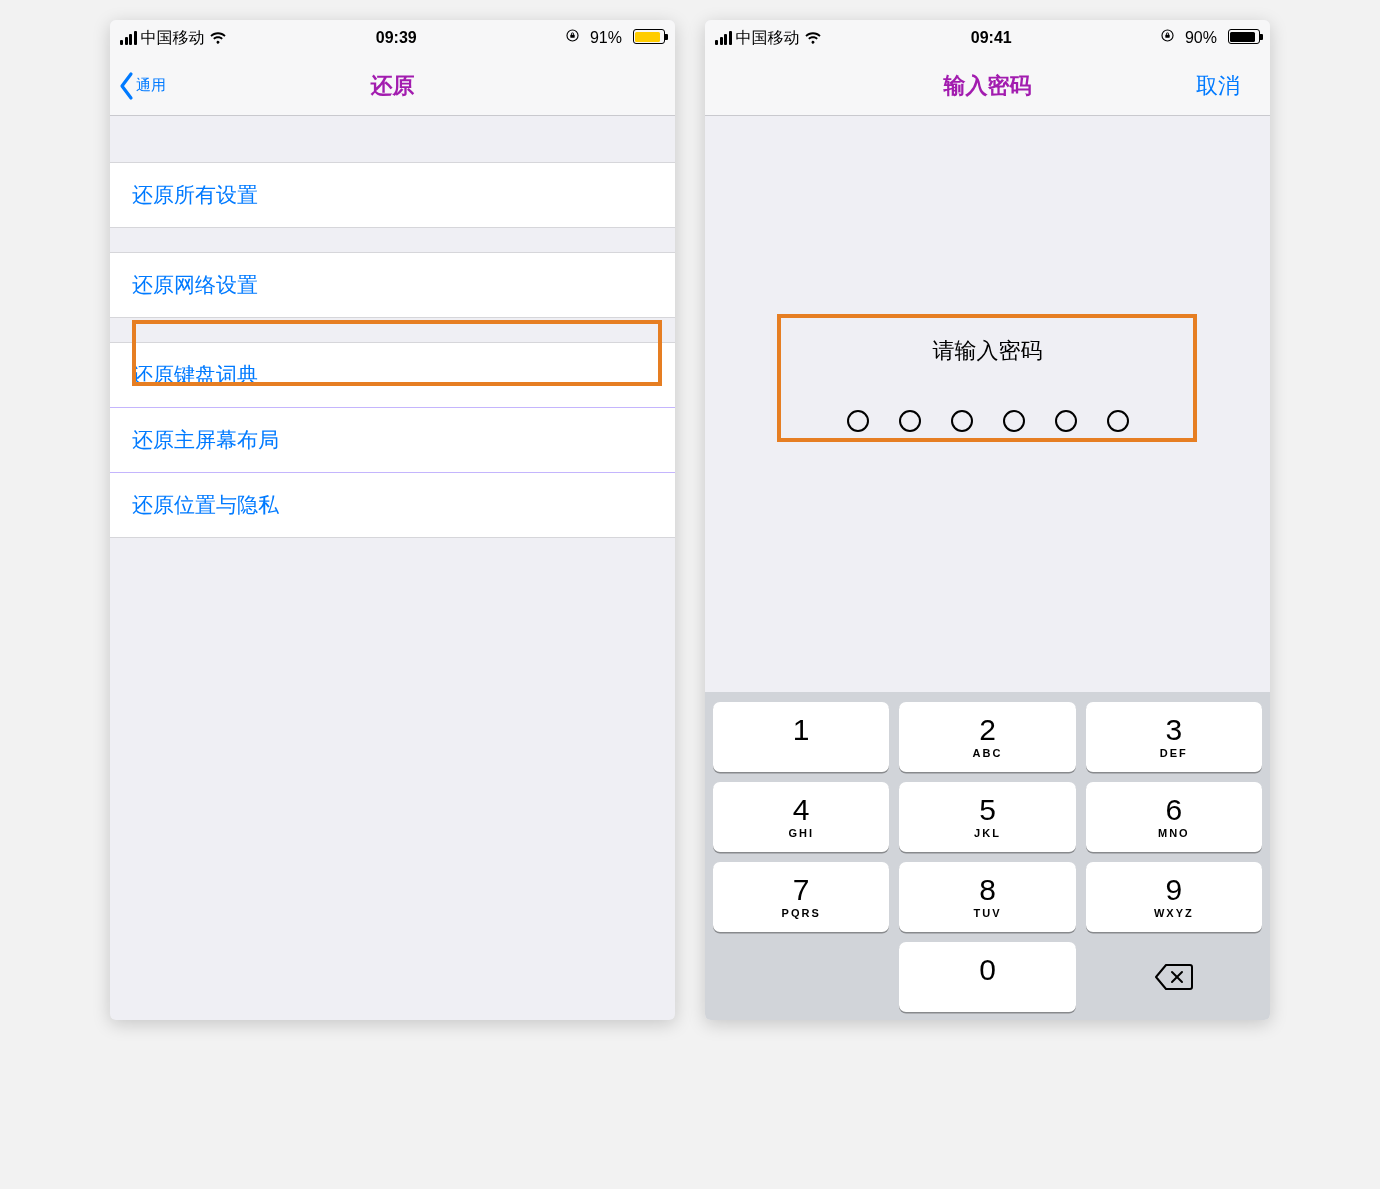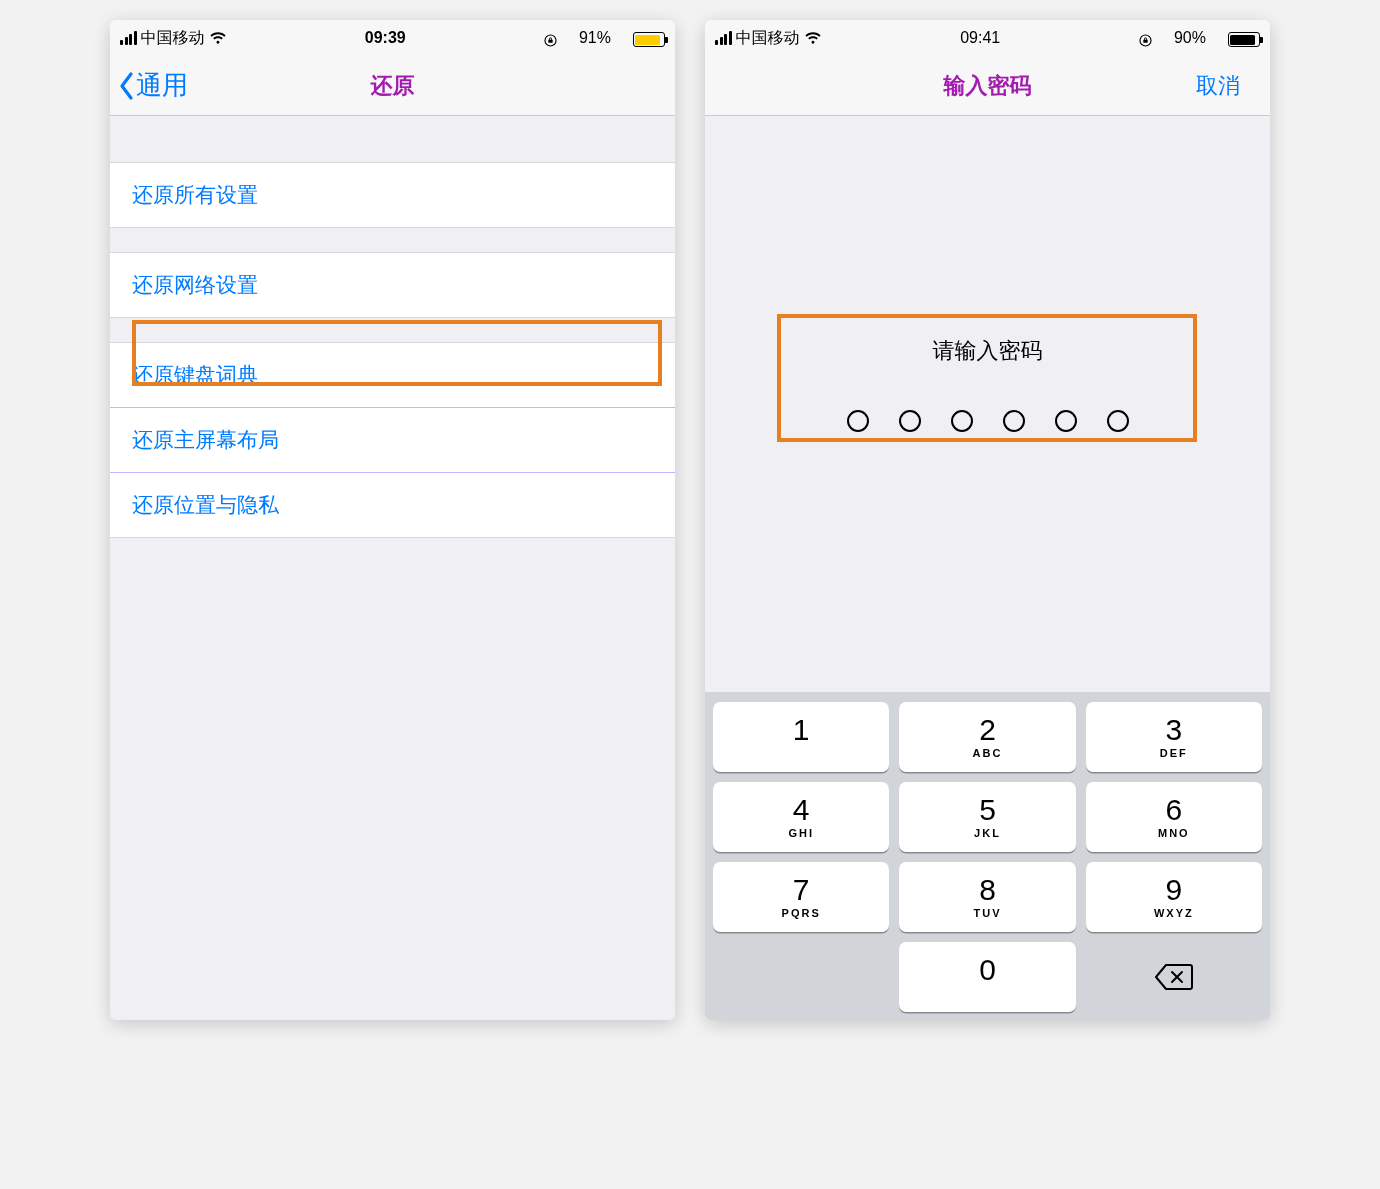--- a/index.html
+++ b/index.html
@@ -31,21 +31,21 @@
     background: #f7f7f8;
     display: flex;
     align-items: center;
     justify-content: space-between;
     padding: 0 10px;
     font-size: 16px;
     font-weight: 500;
     color: #000;
   }
   .status-left { display: flex; align-items: center; gap: 4px; }
-  .status-right { display: flex; align-items: flex-end; gap: 22px; }
+  .status-right { display: flex; align-items: flex-start; gap: 11px; }
   .sig-bars { display:flex; align-items:flex-end; gap:1.5px; height:14px;}
   .sig-bars span { width:3px; background:#000; border-radius:1px;}
   .sig-bars span:nth-child(1){height:5px;}
   .sig-bars span:nth-child(2){height:8px;}
   .sig-bars span:nth-child(3){height:11px;}
   .sig-bars span:nth-child(4){height:14px;}
   .wifi-icon { width:18px; height:14px; }
   .battery {
     width: 32px; height:15px; border:1.5px solid #000; border-radius:3px; position:relative; display:flex; align-items:center; padding:1.5px;
   }
@@ -61,21 +61,21 @@
     border-bottom: 1px solid #c9c9ce;
     display: flex;
     align-items: center;
     justify-content: center;
     position: relative;
     font-size: 22px;
   }
   .nav-title { font-weight:600; color:#a21caf; }
   .nav-back {
     position:absolute; left:8px; display:flex; align-items:center; gap:0px;
-    color:#007aff; font-size:26px; cursor:pointer;
+    color:#007aff; font-size:15px; cursor:pointer;
   }
   .nav-cancel {
     position:absolute; right:30px; color:#007aff; font-size:22px; cursor:pointer;
   }
   .chevron-left{ width:18px; height:30px; }
   
   .list-group { margin-top: 46px; background:#fff; border-top:1px solid #d6d6da; border-bottom:1px solid #d6d6da;}
   .list-group + .list-group { margin-top: 24px; }
   .list-item {
     padding: 18px 22px;
@@ -180,21 +180,21 @@
           <span></span>
           <span></span>
           <span></span>
           <span></span>
         </span>
       <span>中国移动</span>
       <svg class="wifi-icon" viewBox="0 0 20 16">
           <path d="M10 14.5c.9 0 1.7-.8 1.7-1.7S10.9 11 10 11s-1.7.8-1.7 1.8.8 1.7 1.7 1.7zM6 9.8c1-1 2.4-1.6 4-1.6s3 .6 4 1.6l1.5-1.5C13.9 6.7 12 6 10 6S6.1 6.7 4.5 8.3L6 9.8zM2.8 6.5C4.6 4.7 7.2 3.6 10 3.6s5.4 1.1 7.2 2.9l1.5-1.5C16.5 2.8 13.4 1.5 10 1.5S3.5 2.8 1.3 5L2.8 6.5z" fill="#000"></path>
         </svg>
     </div>
-    <div style="font-weight:400;">09:41</div>
+    <div style="font-weight:700;">09:41</div>
     <div class="status-right">
       <svg class="lock-small" viewBox="0 0 16 16">
           <circle cx="8" cy="8" r="6.8" fill="none" stroke="#000" stroke-width="1.4"></circle>
           <path d="M6.2 7.2V6c0-1 .8-1.8 1.8-1.8S9.8 5 9.8 6v1.2h.4c.3 0 .5.2.5.5v2.6c0 .3-.2.5-.5.5H5.8c-.3 0-.5-.2-.5-.5V7.7c0-.3.2-.5.5-.5h.4zm1 0h1.6V6c0-.4-.4-.8-.8-.8s-.8.4-.8.8v1.2z" fill="#000"></path>
         </svg>
       <span>90%</span>
       <span class="battery batt-black">
           <span class="battery-fill"></span>
         </span>
     </div>

